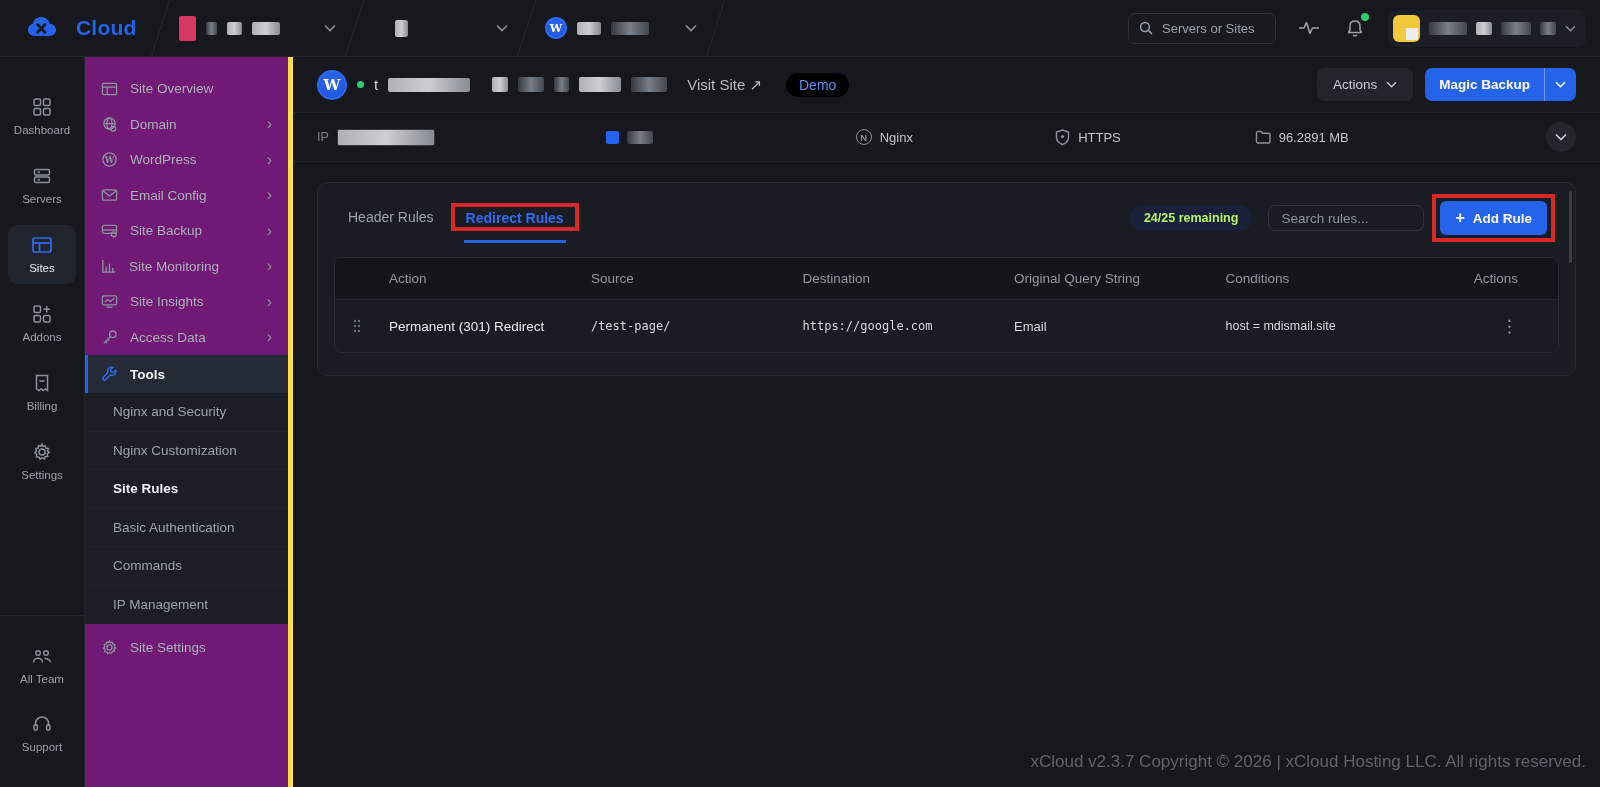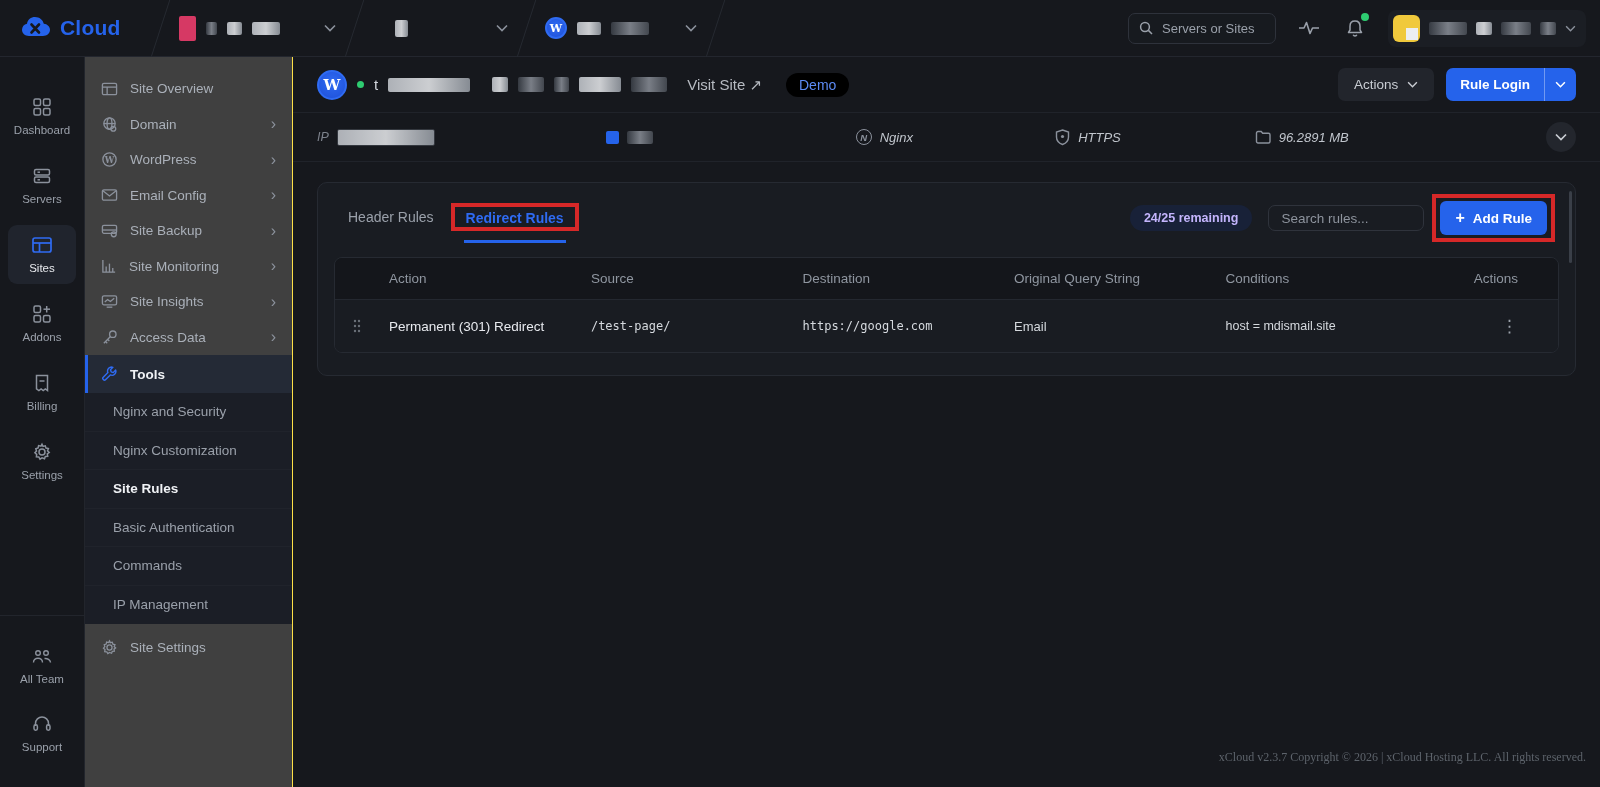--- a/index.html
+++ b/index.html
@@ -8,21 +8,21 @@
     font-family: "Liberation Sans", sans-serif;
     background:#131519; color:#c7ccd4; font-size:14px;
   }
   svg { display:block; }
 
   
   .topbar {
     height:57px; background:#16181d; border-bottom:1px solid #23262e;
     display:flex; align-items:center; padding:0 14px 0 0;
   }
-  .logo-wrap { width:160px; display:flex; align-items:center; gap:6px; padding-left:20px; }
+  .logo-wrap { width:160px; display:flex; align-items:center; gap:16px; padding-left:26px; }
   .logo-word { color:#2563eb; font-weight:bold; font-size:21px; letter-spacing:.2px; }
   .tb-seg { display:flex; align-items:center; gap:10px; padding:0 18px; height:57px; cursor:pointer; }
   .tb-sep { width:1px; height:57px; background:#262a31; transform:skewX(-18deg); }
   .pink-sq { width:17px; height:25px; background:#d63964; border-radius:2px; }
   .blk { display:inline-block; height:13px; border-radius:2px;
          background:linear-gradient(90deg,#3a3f47,#8b9099,#4a4f57); opacity:.85; }
   .blk.light { background:linear-gradient(90deg,#c8ccd2,#eceef1,#9aa0a8); }
   .chev-down { color:#8b919c; }
   .tb-right { margin-left:auto; display:flex; align-items:center; gap:20px; }
   .tb-search {
@@ -51,21 +51,21 @@
   .rail-item { width:68px; display:flex; flex-direction:column; align-items:center; gap:7px;
                padding:10px 0; margin-bottom:10px; border-radius:9px; cursor:pointer; }
   .rail-item span.lbl { font-size:11.5px; color:#9aa0aa; }
   .rail-item.active { background:#20242d; }
   .rail-item.active span.lbl { color:#e8eaee; }
   .rail-spacer { flex:1; }
   .rail-div { width:85px; height:1px; background:#22252c; margin-bottom:22px; }
 
   
   .sidebar {
-    width:208px; background:#404040; border-right:1px solid #fde047;
+    width:208px; background:#701a75; border-right:5px solid #fde047;
     padding:14px 0 0; overflow:hidden;
   }
   .nav-item { display:flex; align-items:center; gap:12px; height:35.5px; padding:0 16px; cursor:pointer; }
   .nav-item .lbl { font-size:13.5px; color:#aab0b9; flex:1; white-space:nowrap; }
   .nav-item .chev { color:#8b919c; font-size:16px; line-height:1; }
   .nav-item.tools-active { background:#242a36; border-left:3px solid #2563eb; padding-left:13px; height:38px; }
   .nav-item.tools-active .lbl { color:#f0f2f5; font-weight:bold; }
   .submenu { background:#1b1e26; margin:0 0 2px; }
   .sub-item { display:flex; align-items:center; height:38.5px; padding:0 16px 0 28px; cursor:pointer;
               border-bottom:1px solid #20232b; }
@@ -89,41 +89,41 @@
   .sh-right { margin-left:auto; display:flex; align-items:center; gap:12px; }
   .btn-actions { display:flex; align-items:center; gap:9px; background:#22252c; color:#c9cdd3;
                  border:none; font-family:inherit; font-size:13.5px; padding:9px 16px; border-radius:7px; cursor:pointer; }
   .btn-magic { display:flex; align-items:stretch; background:#2563eb; border-radius:7px; overflow:hidden; cursor:pointer; }
   .btn-magic .m-label { color:#fff; font-size:13.5px; font-weight:bold; padding:9px 14px; }
   .btn-magic .m-arrow { display:flex; align-items:center; padding:0 10px; border-left:1px solid rgba(255,255,255,.35); }
 
   .info-bar { height:50px; border-top:1px solid #20232a; border-bottom:1px solid #20232a;
               display:grid; grid-template-columns:1.45fr 1.25fr 1fr 1fr 1.35fr 52px;
               align-items:center; padding:0 24px; }
-  .ib-cell { display:flex; align-items:center; gap:8px; font-size:13px; color:#c0c5cc;font-style:italic; }
+  .ib-cell { display:flex; align-items:center; gap:8px; font-size:13px; color:#c0c5cc; }
   .ib-label { color:#7d838d; font-size:12.5px; }
   .blue-sq { width:13px; height:13px; background:#2563eb; border-radius:2px; }
   .n-circle { width:16px; height:16px; border-radius:50%; border:1.4px solid #8b919c; color:#8b919c;
               font-size:9.5px; display:flex; align-items:center; justify-content:center; font-weight:bold; }
   .round-chev { width:30px; height:30px; border-radius:50%; background:#23262d;
                 display:flex; align-items:center; justify-content:center; cursor:pointer; justify-self:end; }
 
   
   .card { margin:20px 24px 0; background:#191c22; border:1px solid #262a32; border-radius:10px;
           padding:14px 16px 22px; position:relative; }
   .card-scroll { position:absolute; right:3px; top:8px; width:3px; height:72px; background:#3a3f48; border-radius:3px; }
   .tabs-row { display:flex; align-items:center; padding:0 12px 12px; }
   .tab { font-size:14px; color:#9aa0aa; padding:12px 2px 14px; cursor:pointer; }
   .tab-wrap { position:relative; margin-left:28px; }
   .tab.active { color:#2f6bf2; font-weight:bold; border-bottom:3px solid #2563eb; }
   .ann-box { position:absolute; border:4px solid #d62828; pointer-events:none; }
   .ann-tab { inset:-7px -13px -5px -13px; }
   .ann-add { inset:-7px -8px; }
   .tr-right { margin-left:auto; display:flex; align-items:center; gap:16px; }
-  .remaining-badge { background:#182138; color:#c4b5fd; font-size:12.5px; font-weight:bold;
+  .remaining-badge { background:#182138; color:#bef264; font-size:12.5px; font-weight:bold;
                      padding:6px 14px; border-radius:999px; }
   .rules-search { width:156px; height:26px; border:1px solid #2f333c; border-radius:7px;
                   background:transparent; padding:0 12px; color:#c7ccd4;
                   font-family:"Liberation Sans",sans-serif; font-size:13.5px; outline:none; }
   .rules-search::placeholder { color:#8d939d; }
   .add-wrap { position:relative; }
   .btn-add { display:flex; align-items:center; gap:8px; background:#2563eb; color:#fff; border:none;
              font-family:inherit; font-size:13.5px; font-weight:bold; padding:9px 15px; border-radius:6px; cursor:pointer; }
   .plus { font-size:16px; font-weight:bold; line-height:1; }
 
@@ -134,21 +134,21 @@
   .t-head .t-cell { color:#8f96a0; font-size:13.5px; }
   .t-body { background:#191c22; height:53px; border-top:1px solid #242830; }
   .t-cell { padding:0 8px; }
   .t-cell.actions-col { text-align:right; padding-right:40px; }
   .drag-handle { color:#6a7078; cursor:grab; padding-left:18px; }
   .cell-action { color:#e7e9ee; font-size:13.5px; }
   .mono { font-family:"DejaVu Sans Mono", monospace; font-size:12px; color:#d5d9de; }
   .cell-plain { color:#d5d9de; font-size:13px; }
   .kebab { color:#9aa0aa; font-size:17px; cursor:pointer; line-height:1; display:inline-block; }
 
-  .footer { position:absolute; right:14px; bottom:22px; color:#5d636b; font-size:12px;font-family:Liberation Serif, serif; }
+  .footer { position:absolute; right:14px; bottom:15px; color:#5d636b; font-size:17px; }
 </style>
 </head>
 <body>
 
 <div class="app">
 
   <header class="topbar">
     <div class="logo-wrap">
       <span>
         <svg width="34" height="26" viewBox="0 0 34 26">
@@ -497,21 +497,21 @@
         <span class="visit-site">Visit Site ↗</span>
         <span class="demo-badge">Demo</span>
         <div class="sh-right">
           <button class="btn-actions">
             <span>Actions</span>
             <svg width="11" height="7" viewBox="0 0 12 8">
                 <polyline points="1,1.5 6,6.5 11,1.5" fill="none" stroke="#c9cdd3" stroke-width="1.6"></polyline>
               </svg>
           </button>
           <div class="btn-magic">
-            <span class="m-label">Rule Login</span>
+            <span class="m-label">Magic Backup</span>
             <span class="m-arrow">
               <svg width="11" height="7" viewBox="0 0 12 8">
                   <polyline points="1,1.5 6,6.5 11,1.5" fill="none" stroke="#fff" stroke-width="1.8"></polyline>
                 </svg>
             </span>
           </div>
         </div>
       </div>
 
       <div class="info-bar">

